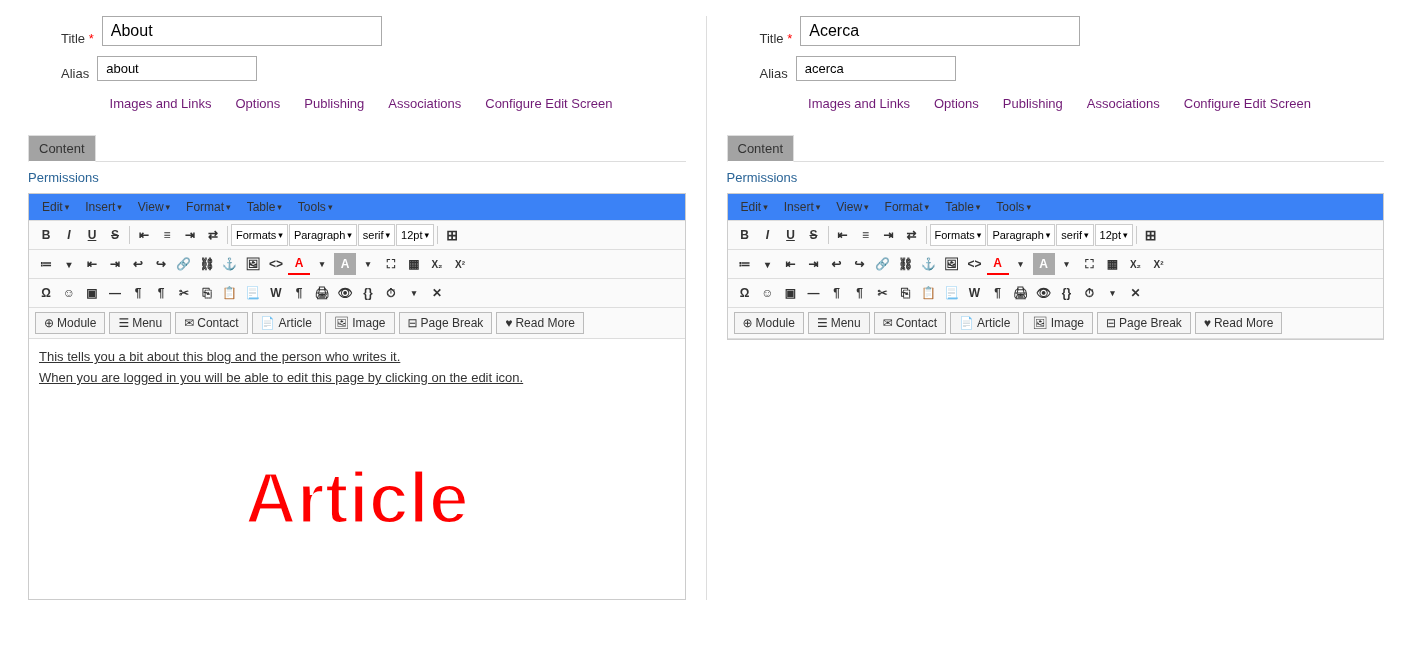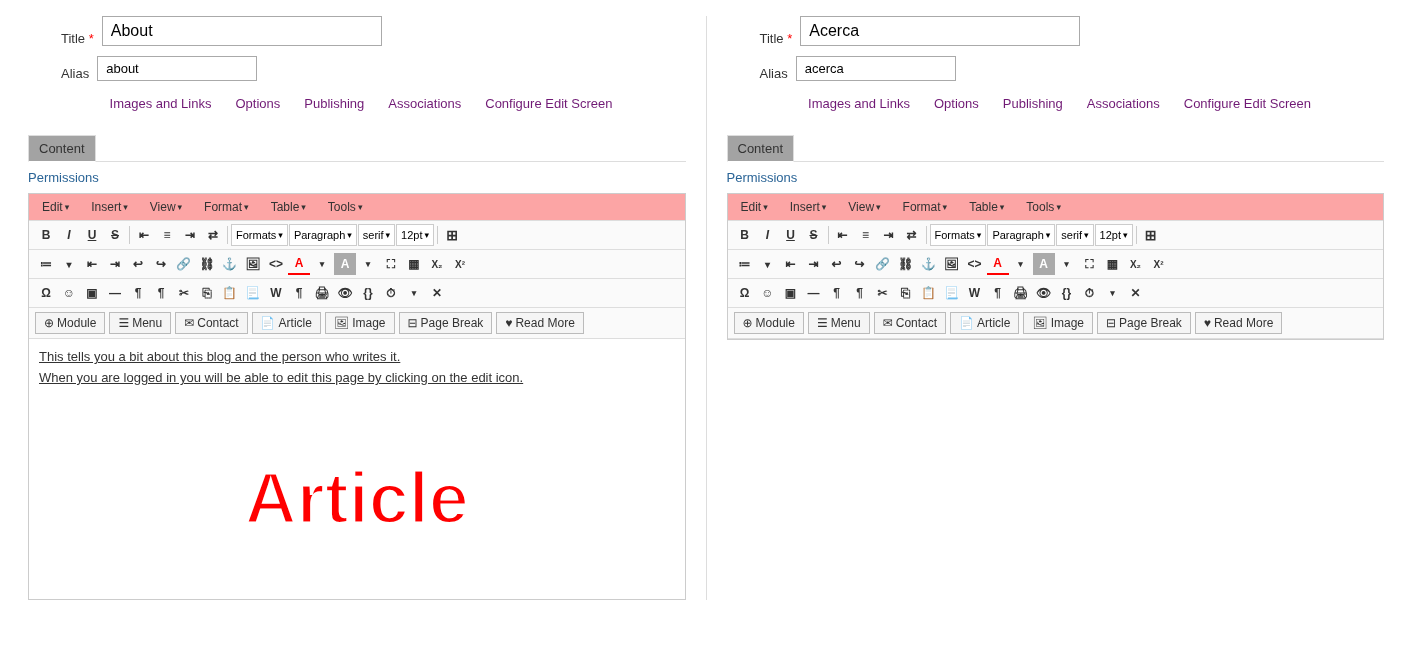--- a/index.html
+++ b/index.html
@@ -90,24 +90,24 @@
       margin-top: 4px;
       margin-bottom: 8px;
     }
     .editor-container {
       border: 1px solid #ccc;
       background: #fff;
     }
     .editor-menubar {
       display: flex;
       align-items: center;
-      gap: 12px;
+      gap: 6px;
       padding: 4px 8px;
       border-bottom: 1px solid #ddd;
-      background: #fca5a5;
+      background: #3b82f6;
       flex-wrap: wrap;
     }
     .menu-btn {
       display: inline-flex;
       align-items: center;
       gap: 2px;
       padding: 2px 5px;
       font-size: 12px;
       cursor: pointer;
       background: none;

